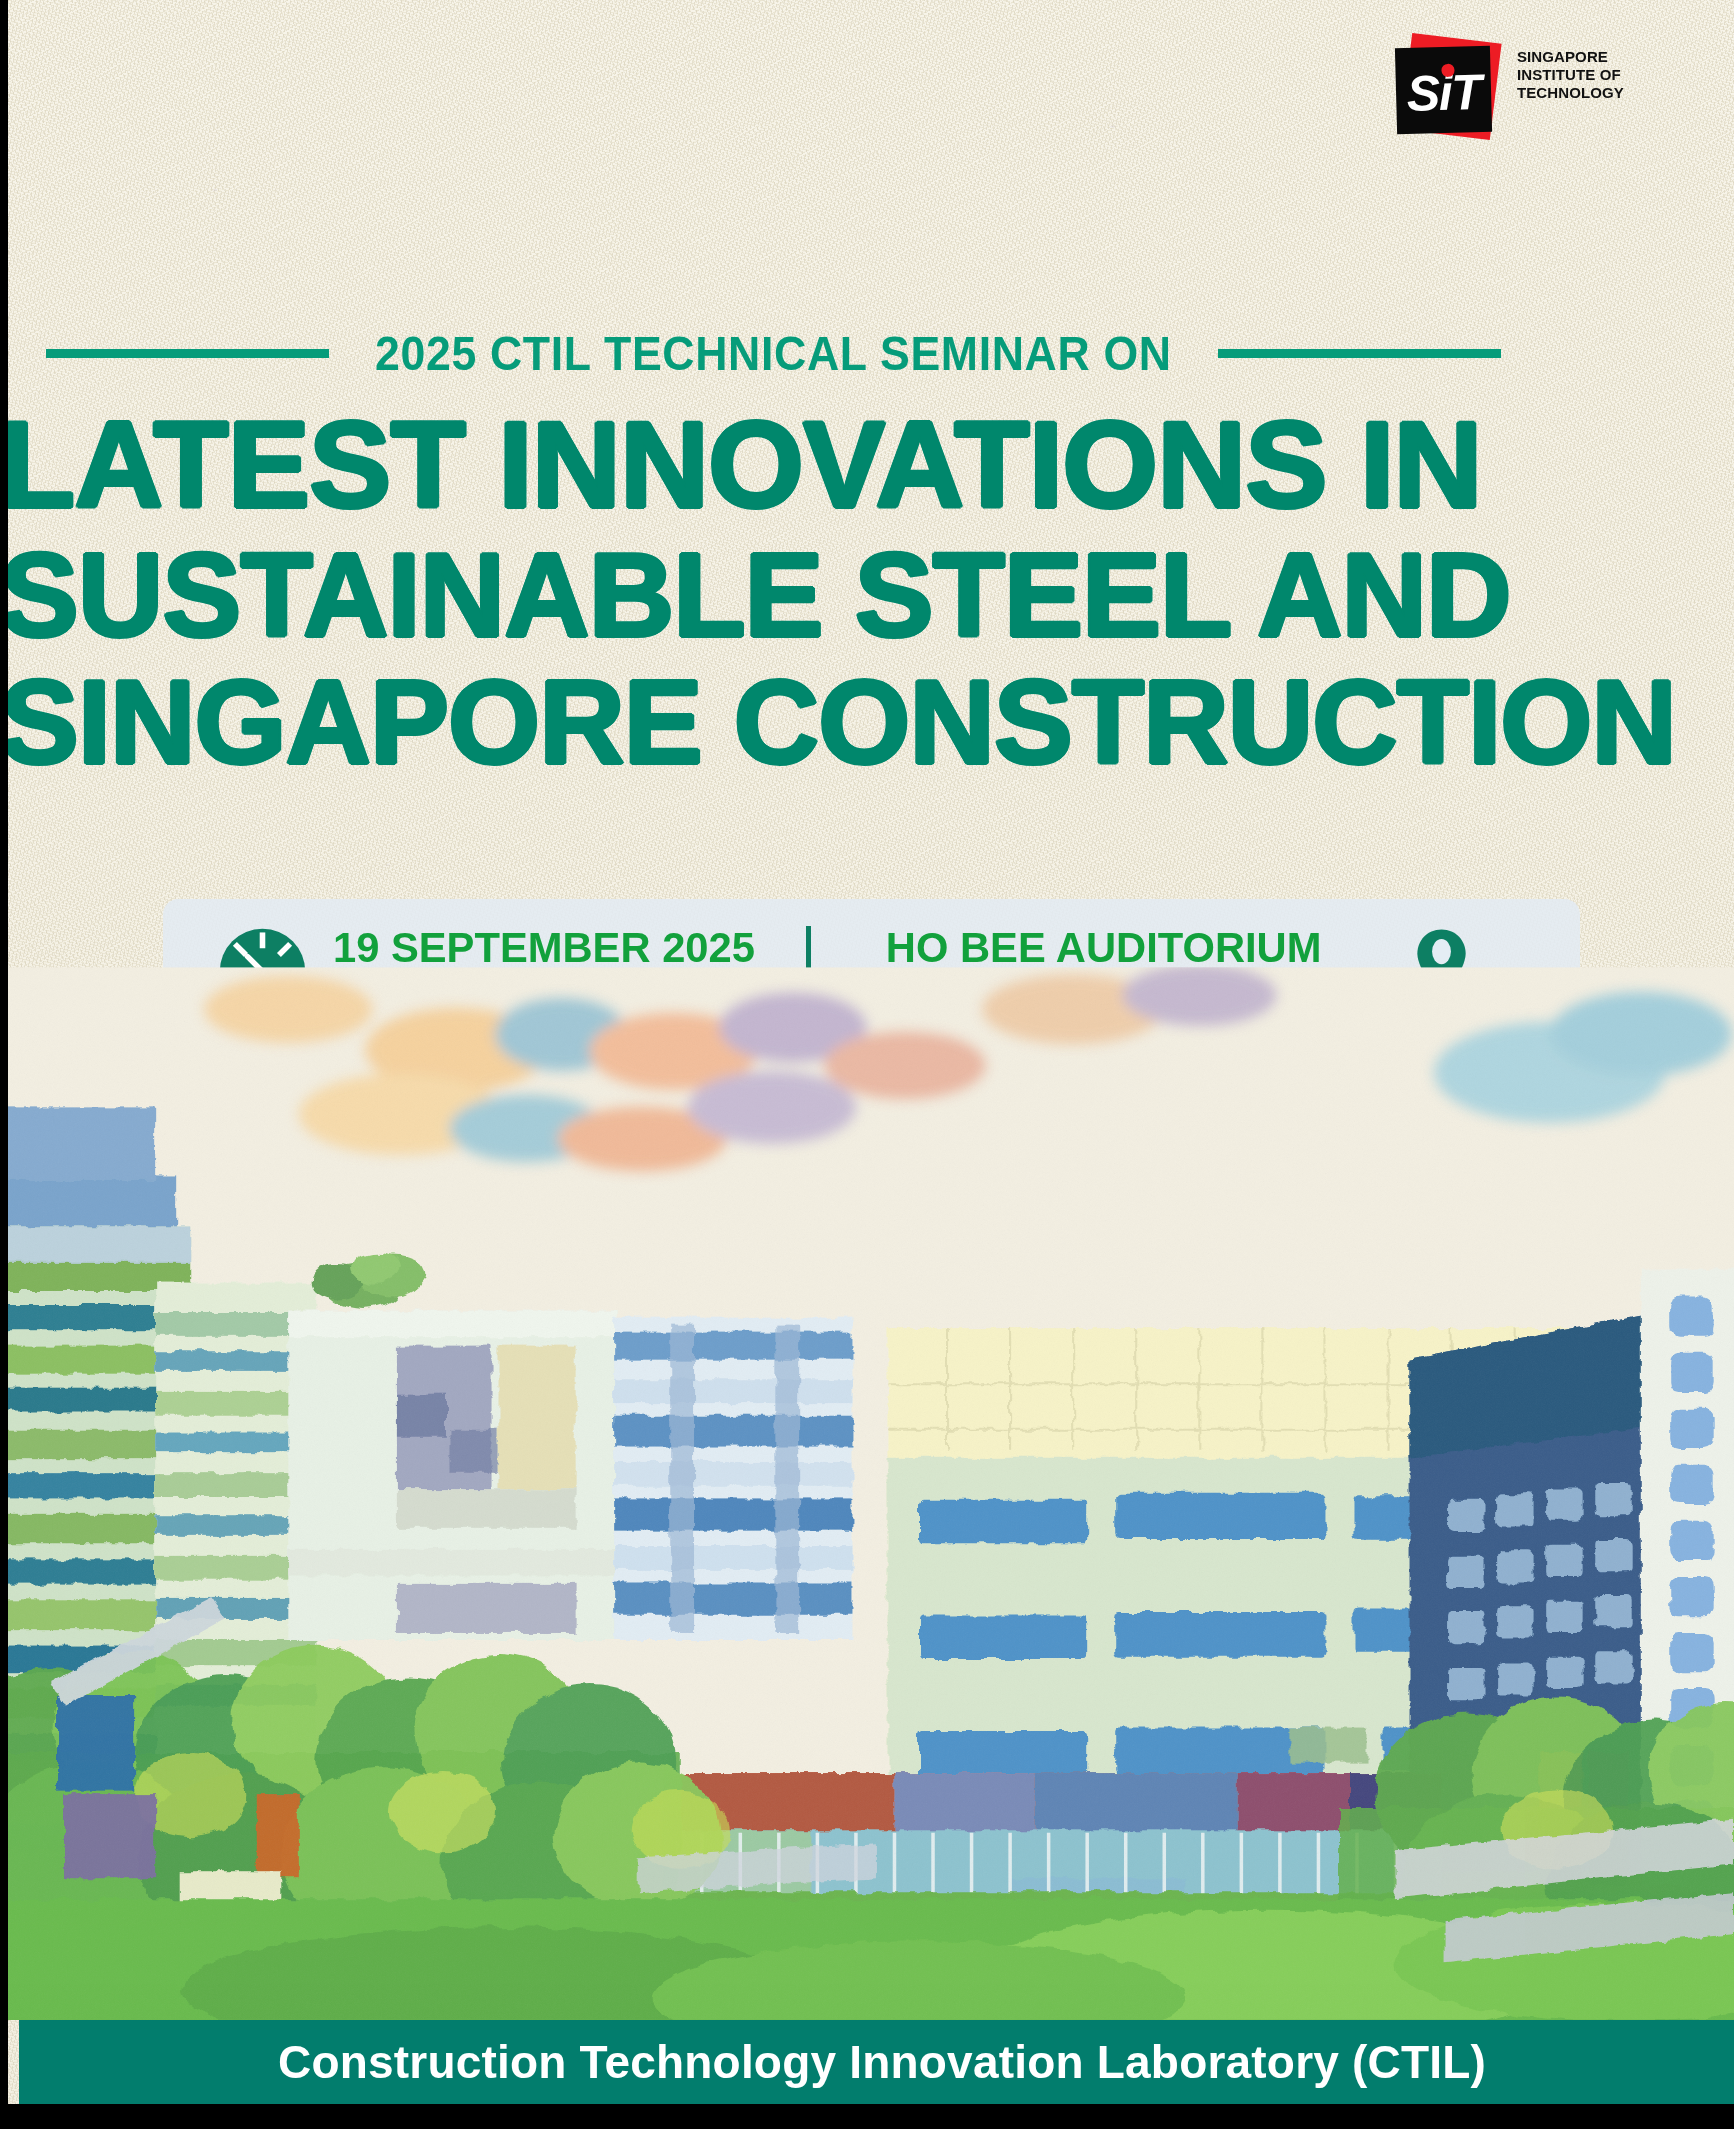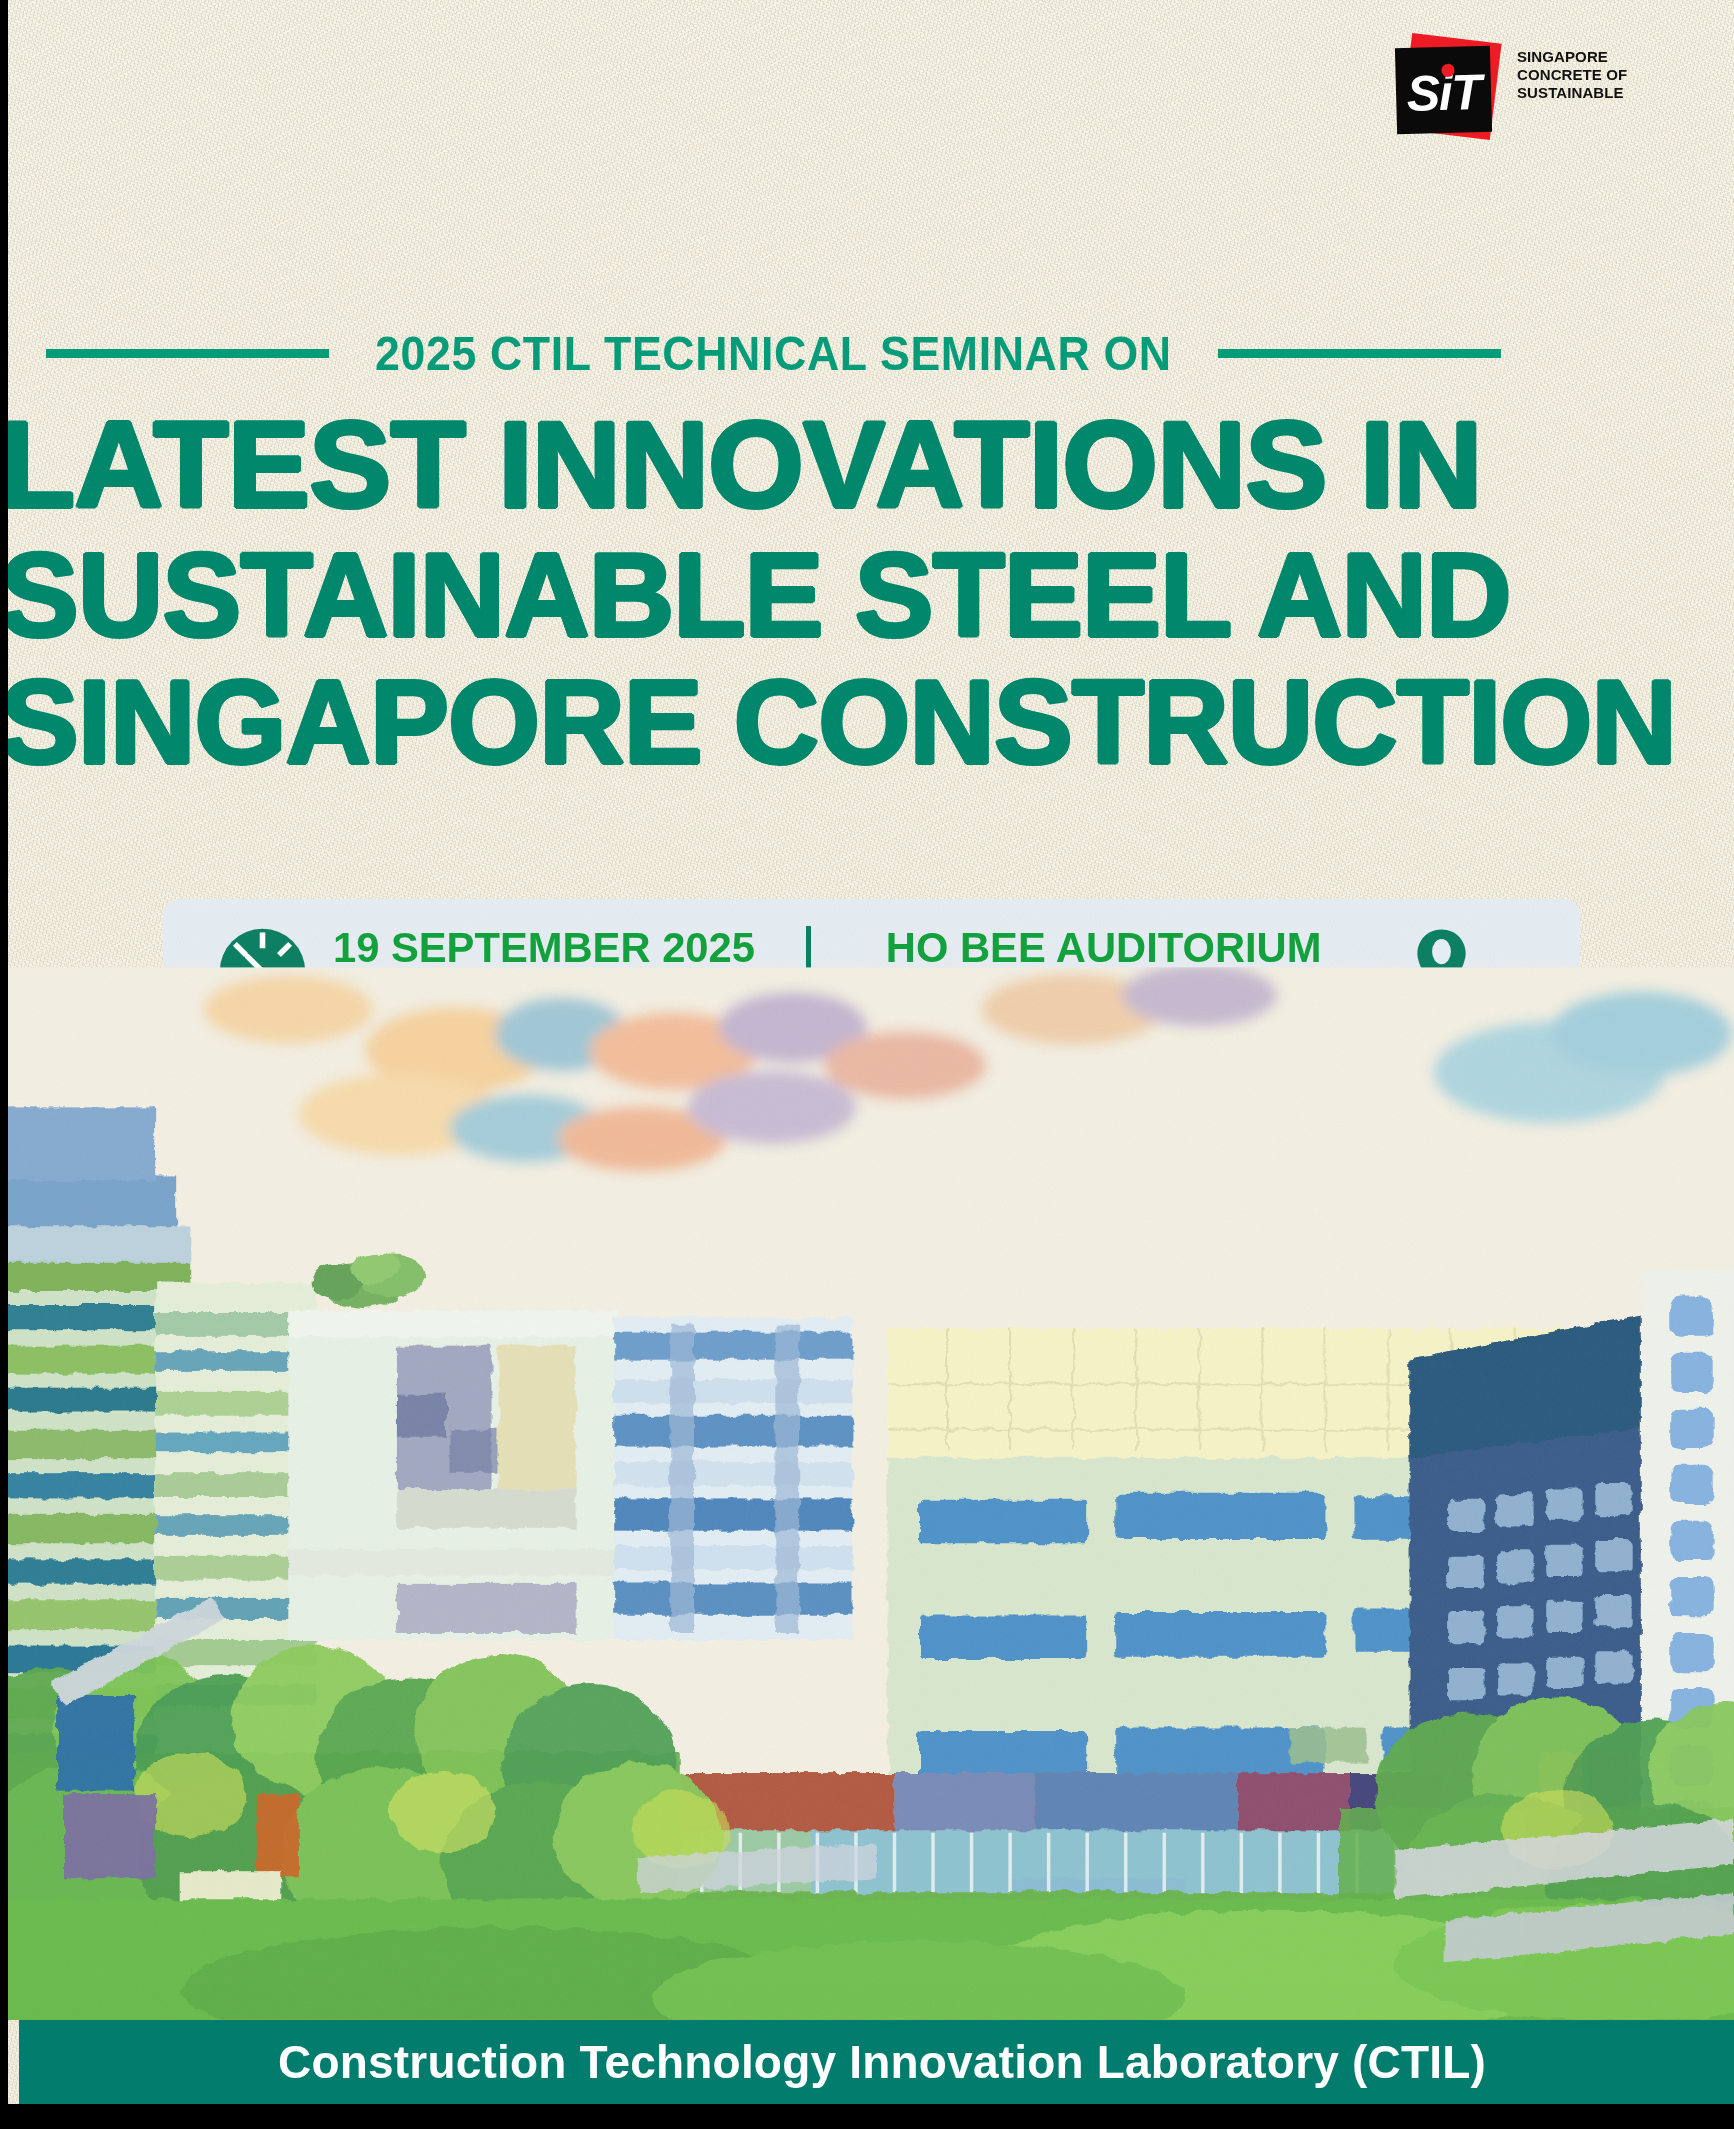--- a/index.html
+++ b/index.html
@@ -160,22 +160,22 @@
     <div class="logo-mark">
       <div class="logo-red"></div>
       <div class="logo-black"></div>
       <div class="logo-sit">
         <span>SiT</span>
         <span class="dot"></span>
       </div>
     </div>
     <div class="logo-words">
       <div>SINGAPORE</div>
-      <div>CONCRETE OF</div>
-      <div>SUSTAINABLE</div>
+      <div>INSTITUTE OF</div>
+      <div>TECHNOLOGY</div>
     </div>
   </div>
 
   <div class="eyebrow">
     <div class="rule left"></div>
     <div class="eyebrow-text">2025 CTIL TECHNICAL SEMINAR ON</div>
     <div class="rule right"></div>
   </div>
 
   <div class="headline">

